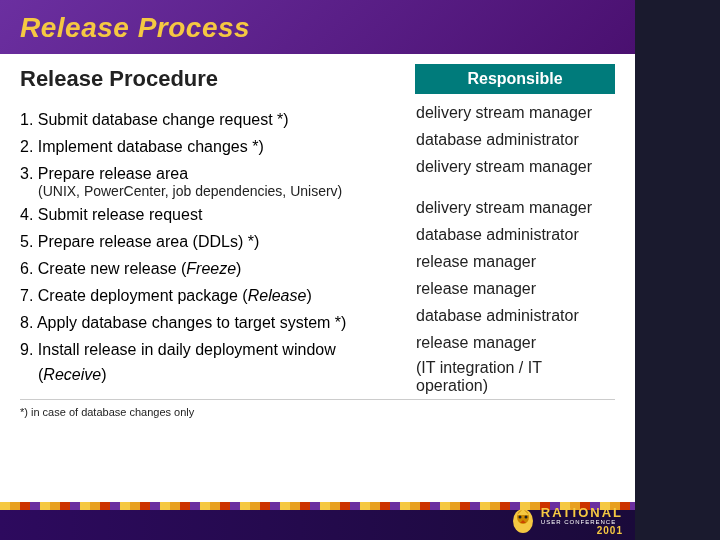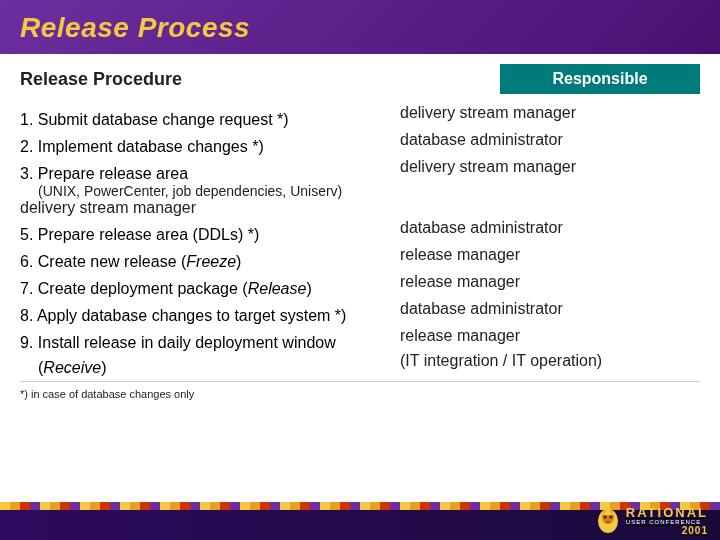--- a/index.html
+++ b/index.html
@@ -6,21 +6,21 @@
 
     body {
       width: 720px;
       height: 540px;
       overflow: hidden;
       font-family: Arial, sans-serif;
       background: #1a1a2e;
     }
 
     .slide {
-      width: 720px;
+      width: 635px;
       height: 540px;
       background: #000000;
       position: relative;
       display: flex;
       flex-direction: column;
     }
 
     .header {
       background: linear-gradient(135deg, #6b2fa0 0%, #4a1070 100%);
       padding: 12px 20px 10px 20px;
@@ -42,21 +42,21 @@
       position: relative;
     }
 
     .content-header-row {
       display: flex;
       align-items: center;
       margin-bottom: 10px;
     }
 
     .procedure-title {
-      font-size: 18px;
+      font-size: 22px;
       font-weight: bold;
       color: #222;
       flex: 1;
     }
 
     .responsible-badge {
       background: #007b7b;
       color: #ffffff;
       font-size: 16px;
       font-weight: bold;
@@ -77,20 +77,21 @@
 
     .row-left {
       flex: 0 0 380px;
       padding-right: 10px;
       margin-top: 7px;
     }
 
     .row-right {
       flex: 1;
       color: #222;
+      margin-left: 16px;
     }
 
     .row-continuation {
       padding-left: 18px;
       margin-bottom: 0;
       font-size: 14px;
       color: #222;
     }
 
     .italic-text {
@@ -145,21 +146,20 @@
 
     .rational-bird {
       width: 28px;
       height: 28px;
     }
 
     .rational-text-block {
       display: flex;
       flex-direction: column;
       align-items: flex-start;
-      text-decoration: underline;
     }
 
     .rational-word {
       color: #f5c842;
       font-size: 13px;
       font-weight: bold;
       letter-spacing: 2px;
       line-height: 1;
     }
 
@@ -213,20 +213,21 @@
 
       <div class="list-row multi-line">
         <div class="row-left">3. Prepare release area</div>
         <div class="row-right">delivery stream manager</div>
       </div>
       <div class="row-continuation">
         (UNIX, PowerCenter, job dependencies, Uniserv)
       </div>
 
       <div class="list-row">
+        <div class="row-left">4. Submit release request</div>
         <div class="row-right">delivery stream manager</div>
       </div>
 
       <div class="list-row">
         <div class="row-left">5. Prepare release area (DDLs) *)</div>
         <div class="row-right">database administrator</div>
       </div>
 
       <div class="list-row">
         <div class="row-left">6. Create new release (<span class="italic-text">Freeze</span>)</div>

